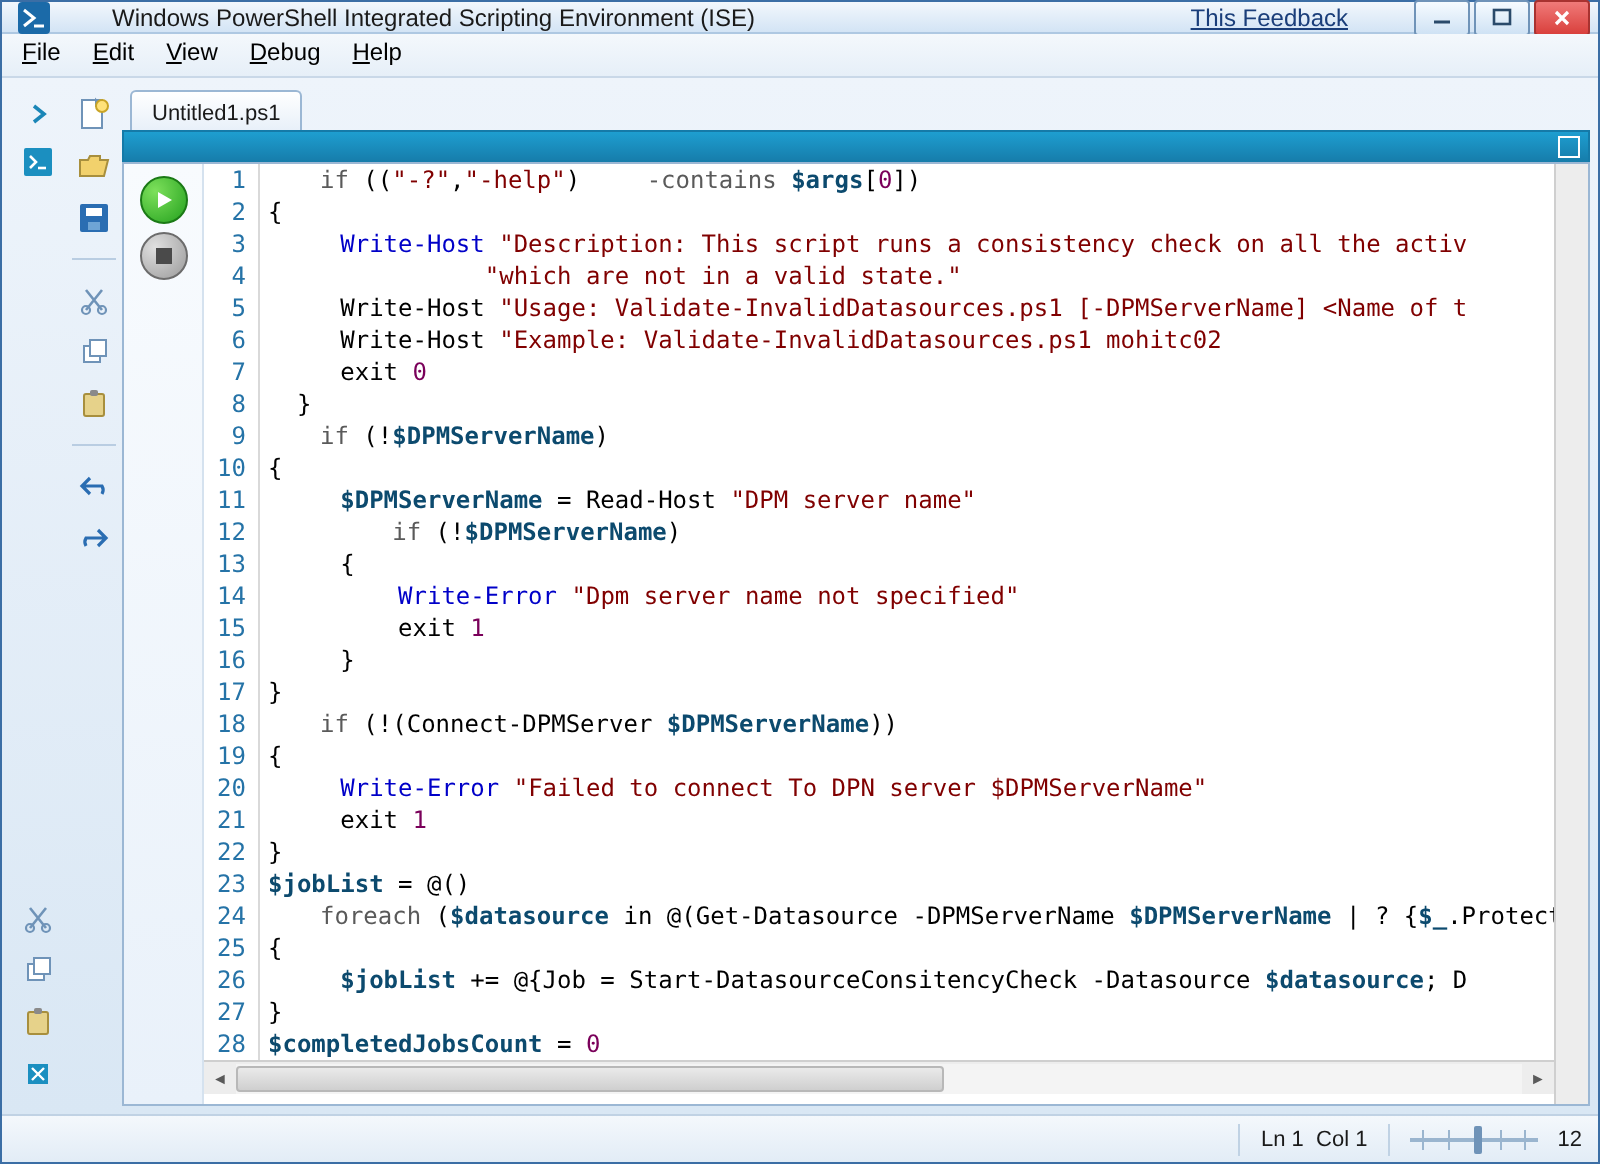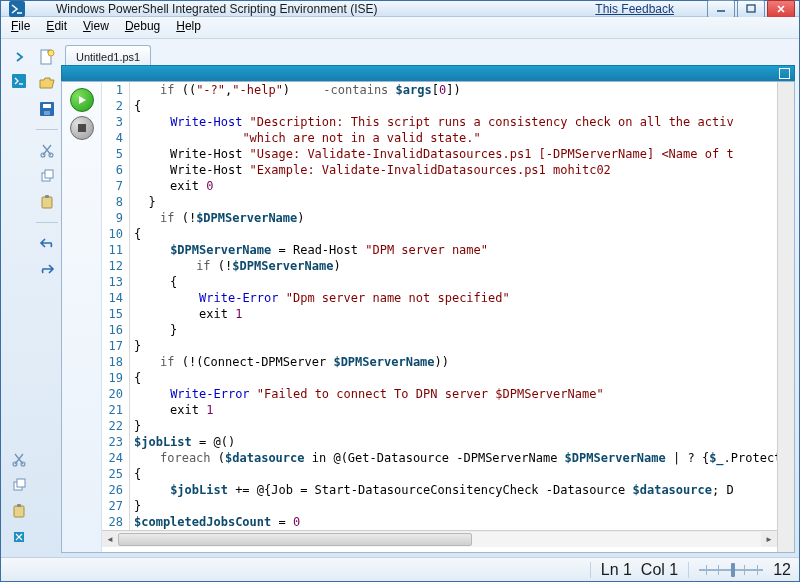--- a/index.html
+++ b/index.html
@@ -62,21 +62,21 @@
   .tok-num { color: #7a005a; }
 
   .hscroll { height: 17px; background: #ededed; border-top: 1px solid #cfcfcf; display: flex; align-items: center; position: relative; }
   .hscroll .track { flex: 1; height: 15px; background: #f4f4f4; margin: 0 16px; position: relative; }
   .hscroll .thumb { position: absolute; left: 0; width: 55%; top: 1px; bottom: 1px; background: linear-gradient(#eaeaea,#cfcfcf); border: 1px solid #b8b8b8; border-radius: 2px; }
   .hscroll .arrow { width: 16px; height: 15px; position: absolute; top: 1px; display: flex; align-items: center; justify-content: center; color: #5a5a5a; font-size: 8px; }
   .hscroll .arrow.l { left: 0; } .hscroll .arrow.r { right: 0; }
   .vscroll { width: 17px; background: #ededed; border-left: 1px solid #cfcfcf; }
 
   
-  .statusbar { height: 24px; background: linear-gradient(#f4f8fc, #e2ecf6); display: flex; align-items: center; justify-content: flex-end; padding: 0 8px; border-top: 1px solid #c0d2e4; font-size: 16px; color: #1a1a1a; gap: 10px; }
+  .statusbar { height: 24px; background: linear-gradient(#f4f8fc, #e2ecf6); display: flex; align-items: center; justify-content: flex-end; padding: 0 8px; border-top: 1px solid #c0d2e4; font-size: 11px; color: #1a1a1a; gap: 10px; }
   .zoom { width: 64px; height: 10px; position: relative; }
   .zoom:before { content: ""; position: absolute; left: 0; right: 0; top: 4px; height: 2px; background: #9ab5cf; }
   .zoom .tick { position: absolute; top: 0; bottom: 0; width: 1px; background: #9ab5cf; }
   .zoom .knob { position: absolute; top: -2px; width: 4px; height: 14px; background: #6f93b8; border-radius: 1px; }
   .statusdivider { width: 1px; height: 16px; background: #c0d2e4; }
 
   svg { overflow: visible; }
 </style>
 </head>
 <body>

